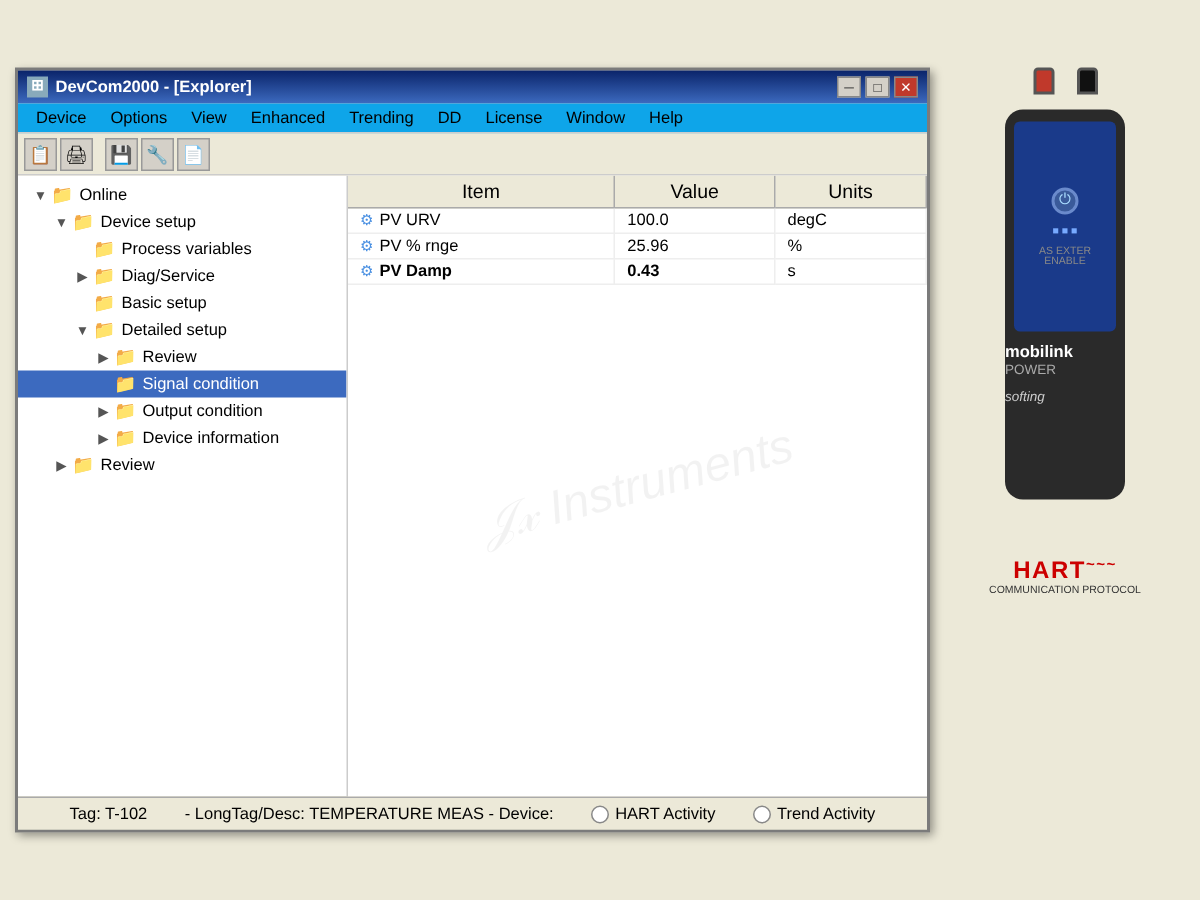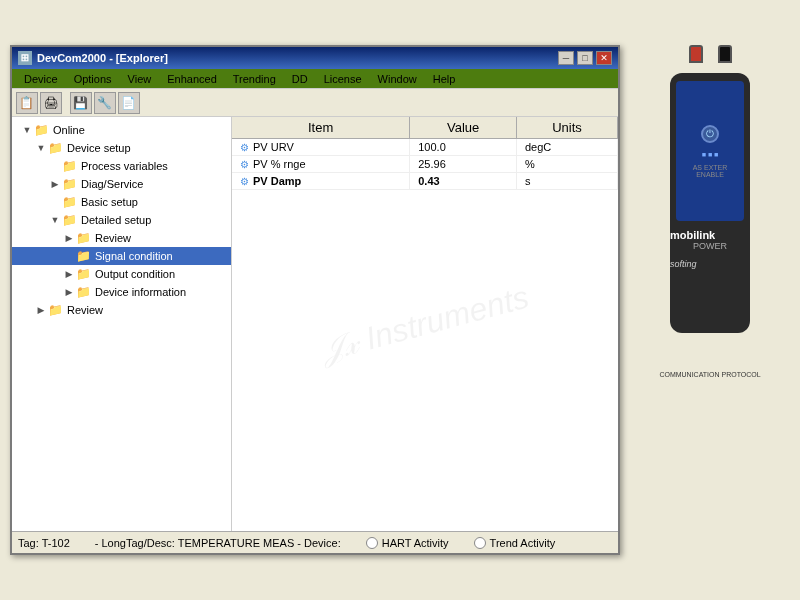--- a/index.html
+++ b/index.html
@@ -77,21 +77,21 @@
       display: flex;
       align-items: center;
       justify-content: center;
       cursor: pointer;
       color: #333;
     }
     .win-btn.close { background: #c0392b; color: white; }
 
     
     .menu-bar {
-      background: #4d7c0f;
+      background: #0ea5e9;
       border-bottom: 1px solid #ccc;
       display: flex;
       align-items: center;
       height: 20px;
       padding: 0 4px;
     }
     .menu-item {
       padding: 2px 8px;
       font-size: 11px;
       cursor: pointer;
@@ -212,20 +212,21 @@
     
     .status-bar {
       background: #ece9d8;
       border-top: 1px solid #aaa;
       height: 22px;
       display: flex;
       align-items: center;
       padding: 0 6px;
       font-size: 11px;
       gap: 25px;
+      justify-content: center;
     }
     .status-segment {
       display: flex;
       align-items: center;
       gap: 4px;
     }
     .status-circle {
       width: 12px;
       height: 12px;
       border: 1px solid #888;
@@ -289,21 +290,21 @@
     .device-brand {
       color: white;
       font-size: 11px;
       font-weight: bold;
       text-align: left;
       margin-top: 4px;
     }
     .device-brand-sub {
       color: #aaa;
       font-size: 9px;
-      text-align: center;
+      text-align: left;
     }
     .device-softing {
       color: #ccc;
       font-size: 9px;
       text-align: left;
       margin-top: 8px;
       font-style: italic;
     }
 
     .hart-logo {
@@ -495,17 +496,20 @@
           <div style="color:#7af;font-size:7px;margin-bottom:6px;">■ ■ ■</div>
           <div style="color:#888;font-size:7px;">AS EXTER</div>
           <div style="color:#888;font-size:7px;">ENABLE</div>
         </div>
         <div class="device-brand">mobilink</div>
         <div class="device-brand-sub">POWER</div>
         <div class="device-softing">softing</div>
       </div>
     </div>
     <div class="hart-logo">
+      <div class="hart-text">
+        HART<span style="font-size:10px;vertical-align:super;color:#cc0000;">~~~</span>
+      </div>
       <div class="hart-sub">COMMUNICATION PROTOCOL</div>
     </div>
   </div>
 
 </div>
 
 </body></html>

